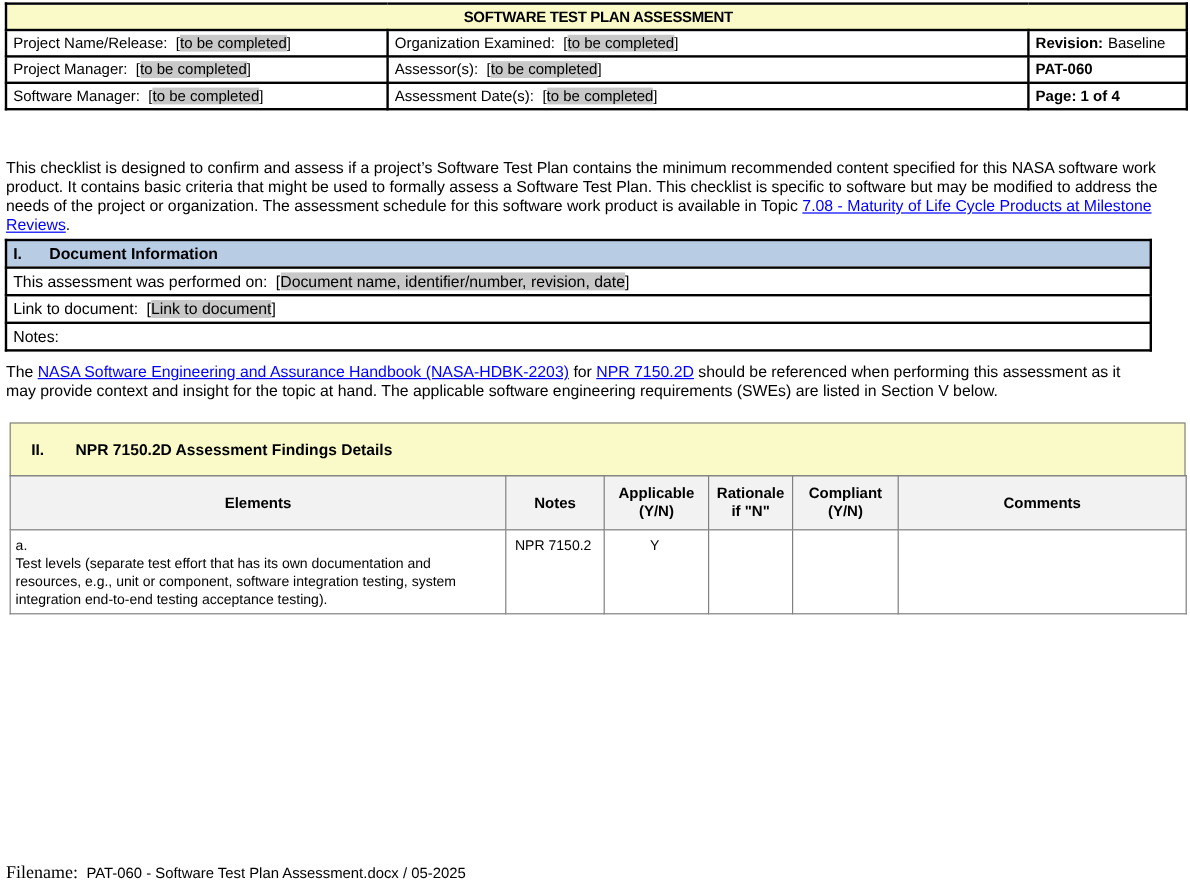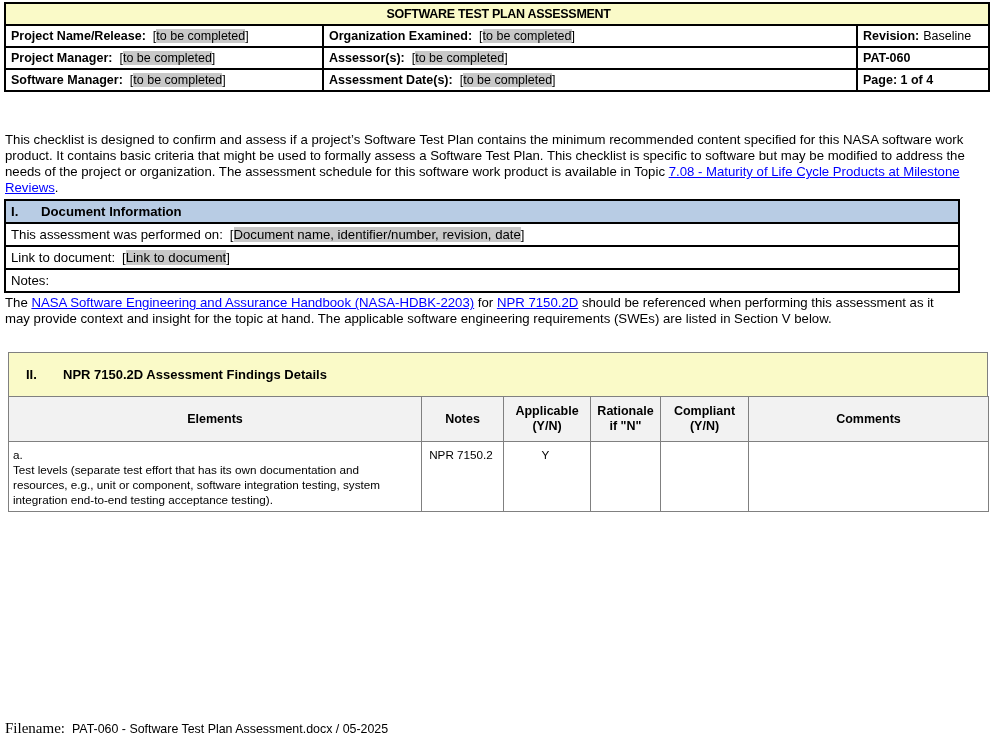--- a/index.html
+++ b/index.html
@@ -5,31 +5,31 @@
   html,body{margin:0;padding:0;background:#fff;}
   #page{position:relative;width:992px;height:737px;background:#fff;
         font-family:"Liberation Sans",sans-serif;color:#000;overflow:hidden;}
 
   
   .hdr-table{position:absolute;left:4px;top:2px;width:984px;border-collapse:collapse;table-layout:fixed;}
   .hdr-table td{border:2px solid #000;height:20px;font-size:12.5px;vertical-align:middle;
                 padding:0 2px 0 5px;overflow:hidden;white-space:nowrap;}
   .title-cell{height:30px;background:#FAFAC8;text-align:center;font-weight:bold;
               font-size:16px;letter-spacing:-0.3px;padding:0;}
-  .lbl{font-weight:bold;margin-right:7px;}
+  .lbl{font-weight:normal;margin-right:7px;}
   .lbl-tight{font-weight:bold;margin-right:4px;}
   .bold{font-weight:bold;}
   .pre{white-space:pre-wrap;}
   .hl{background:#C8C8C8;}
   .br{background:transparent;}
 
   
   .para{position:absolute;left:5px;font-size:13.2px;line-height:16px;}
   #para1{top:112px;width:982px;margin-top:20px;}
-  #para2{top:295px;width:952px;}
+  #para2{top:302px;width:952px;}
   .lnk{color:#0000FF;text-decoration:underline;cursor:pointer;}
 
   
   .s1-table{position:absolute;left:4px;top:199px;width:956px;border-collapse:collapse;table-layout:fixed;}
   .s1-table td{border:2px solid #000;font-size:13.2px;height:19px;padding:1px 2px 1px 5px;
                vertical-align:middle;white-space:nowrap;overflow:hidden;}
   .s1-head{background:#B8CCE4;font-weight:bold;font-size:13px;height:20px;padding-left:23px;}
   .sec1-num{display:inline-block;width:30px;}
 
   

